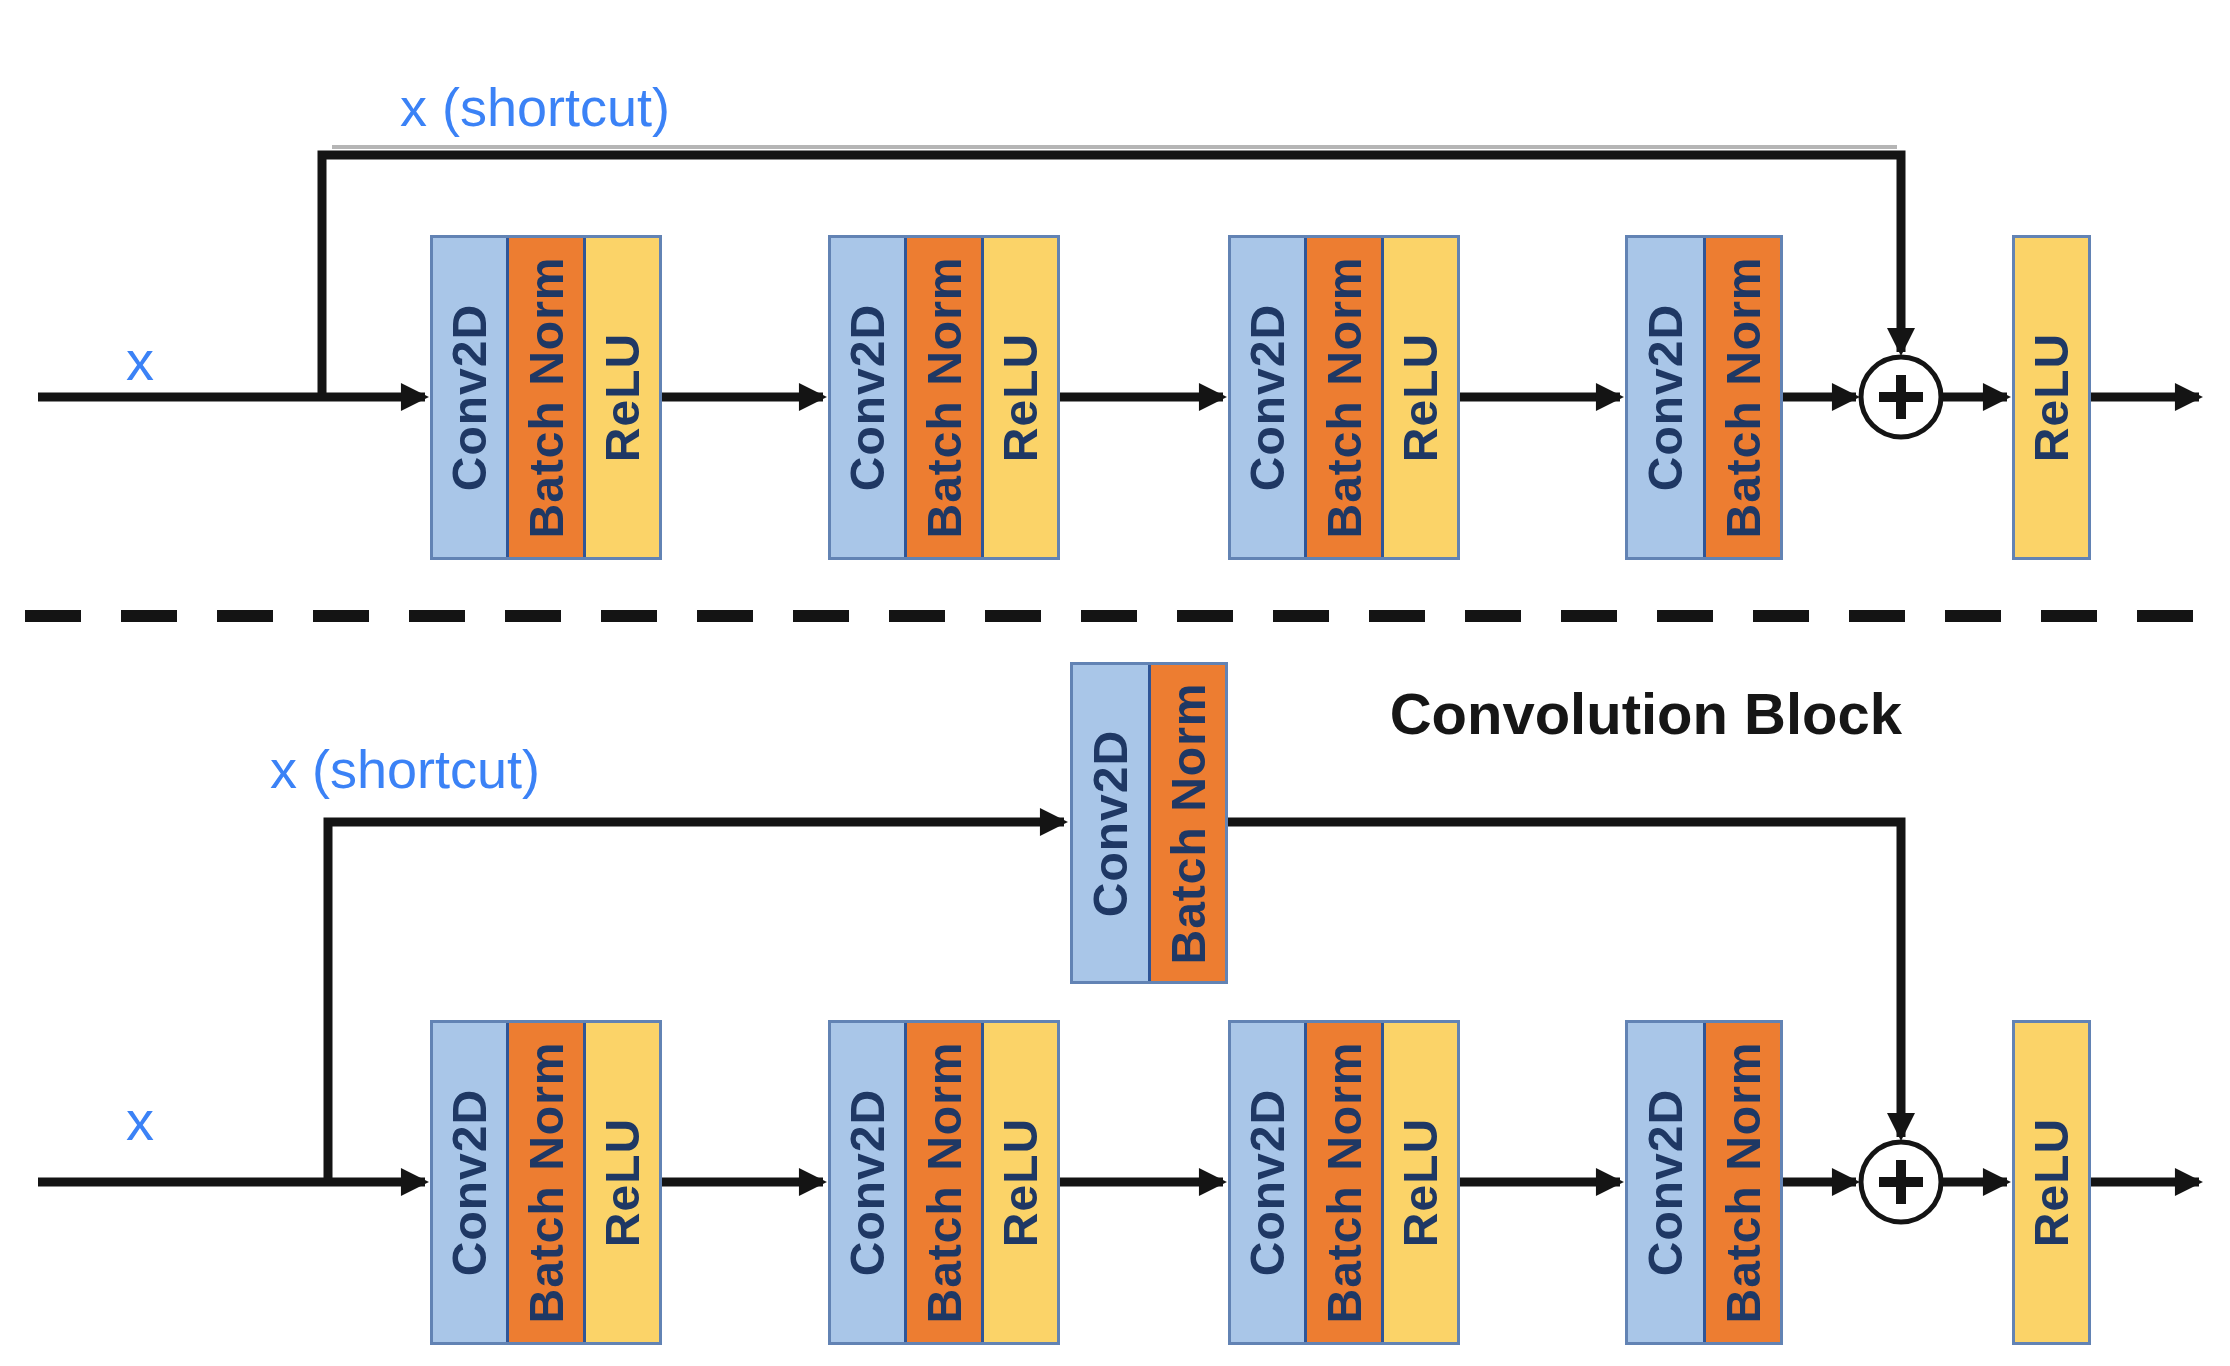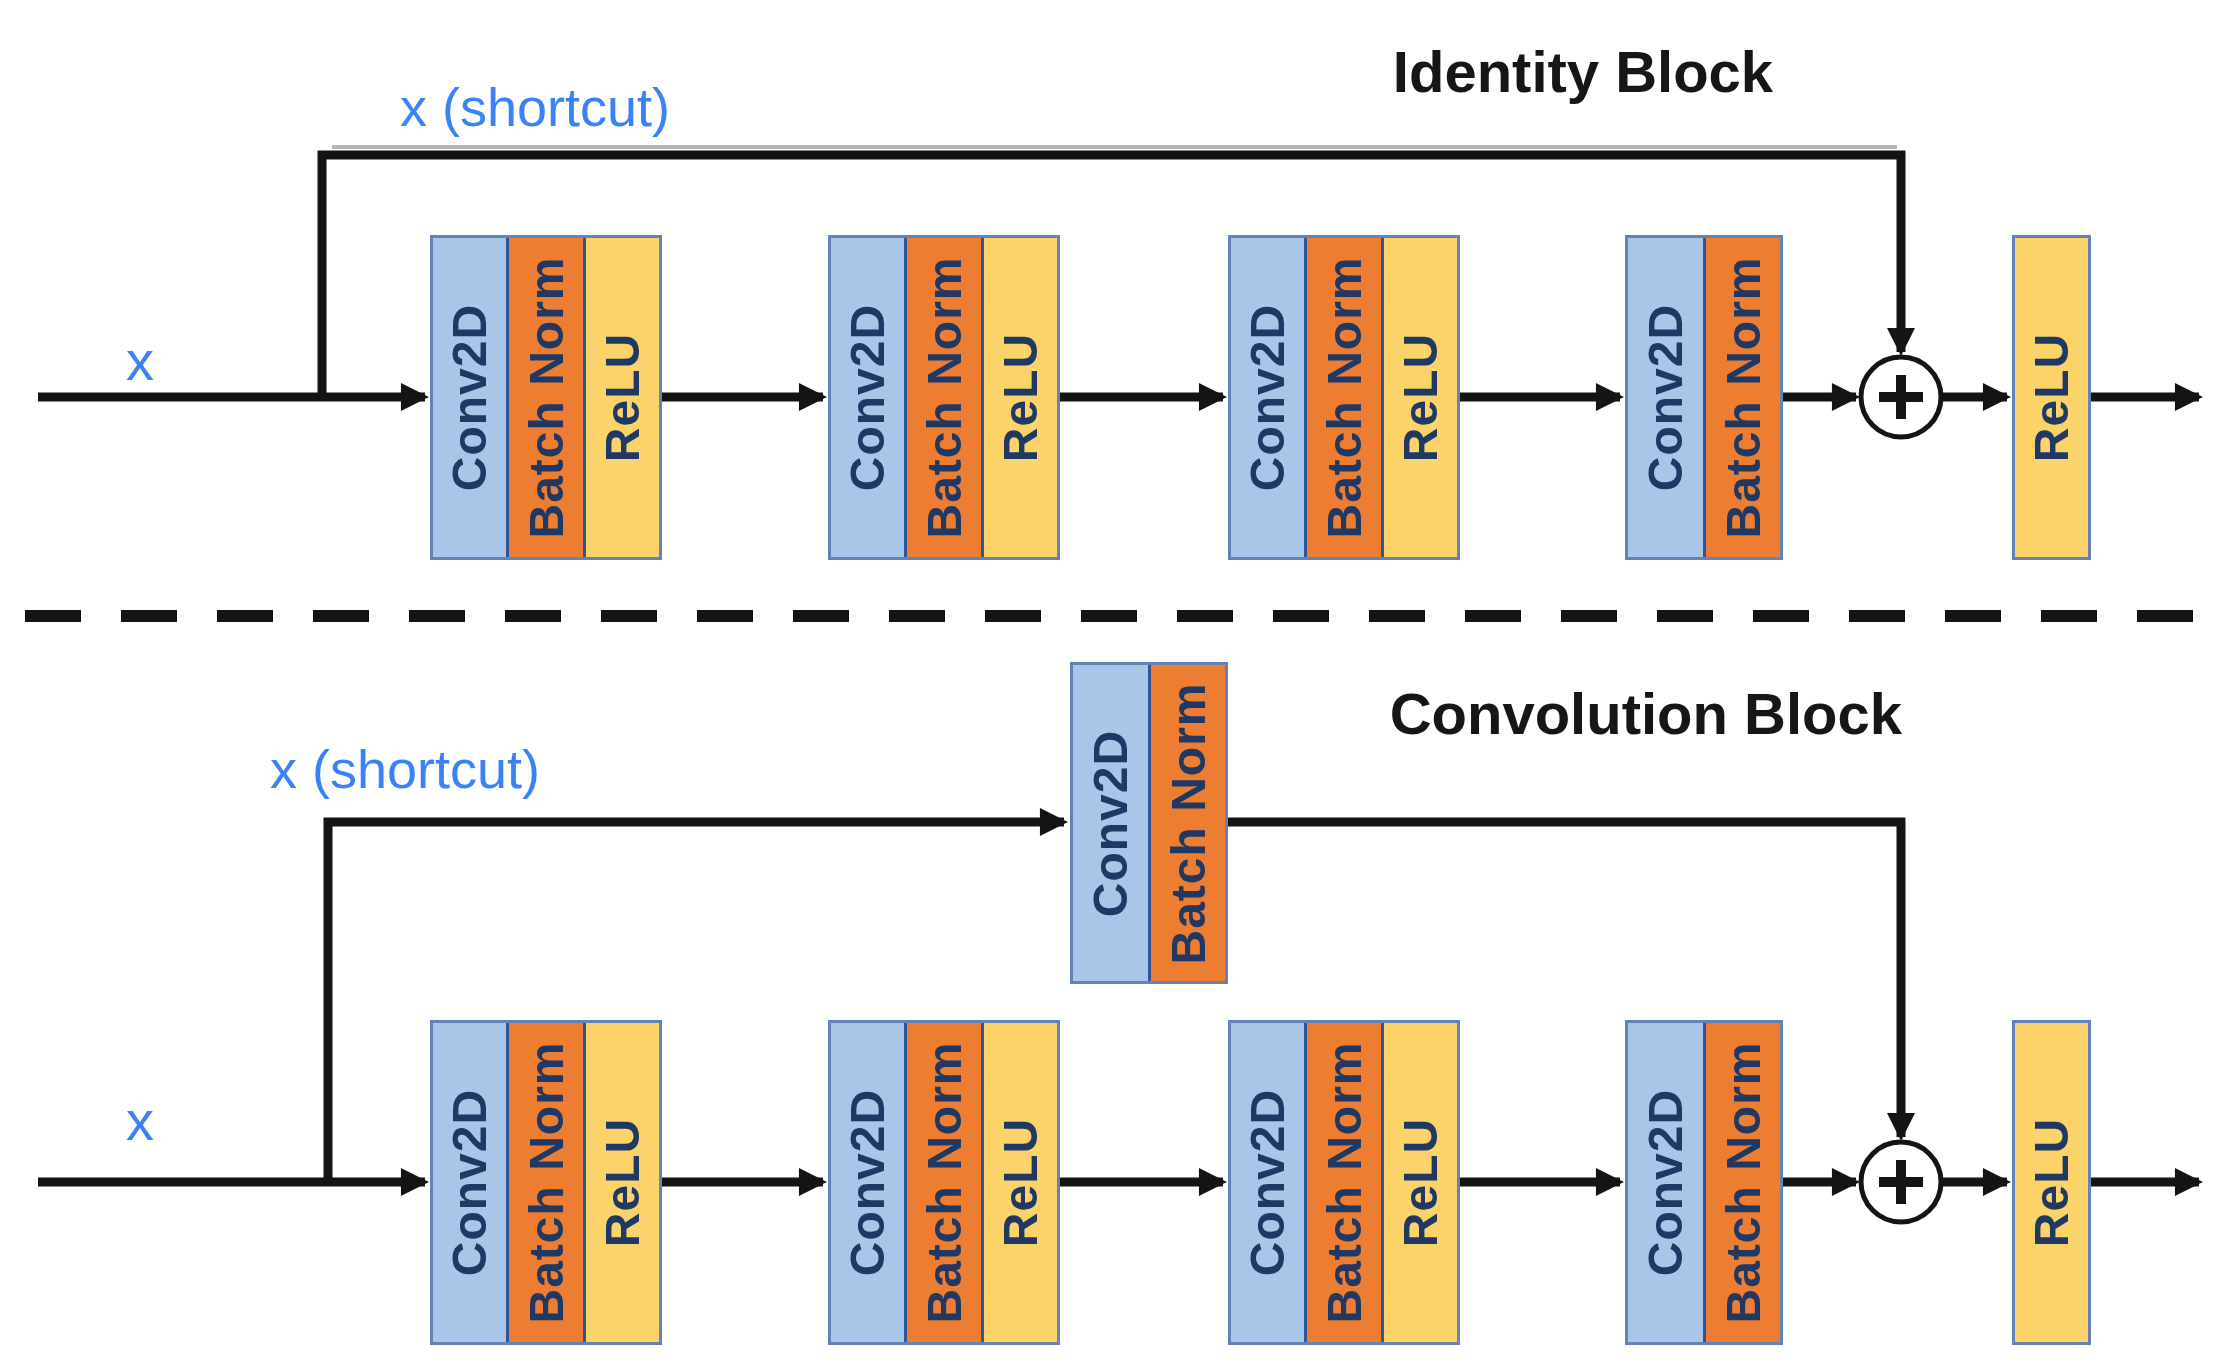--- a/index.html
+++ b/index.html
@@ -61,21 +61,20 @@
     <path d="M662 1182 H823" stroke="#141414" stroke-width="9" fill="none" marker-end="url(#ah)"></path>
     <path d="M1060 1182 H1223" stroke="#141414" stroke-width="9" fill="none" marker-end="url(#ah)"></path>
     <path d="M1460 1182 H1620" stroke="#141414" stroke-width="9" fill="none" marker-end="url(#ah)"></path>
     <path d="M1783 1182 H1856" stroke="#141414" stroke-width="9" fill="none" marker-end="url(#ah)"></path>
     <path d="M1941 1182 H2007" stroke="#141414" stroke-width="9" fill="none" marker-end="url(#ah)"></path>
     <path d="M2091 1182 H2199" stroke="#141414" stroke-width="9" fill="none" marker-end="url(#ah)"></path>
     <ellipse cx="1901" cy="1182" rx="40" ry="40" fill="#ffffff" stroke="#141414" stroke-width="5"></ellipse>
     <path d="M1879 1182 H1923 M1901 1160 V1204" stroke="#141414" stroke-width="10" fill="none"></path>
   </svg>
 
-  <div class="title" style="left:1283px;top:38px;width:600px;">Identity Block</div>
   <div class="lbl" style="left:400px;top:76px;width:600px;font-size:54px;">x (shortcut)</div>
   <div class="lbl" style="left:126px;top:328px;width:100px;">x</div>
 
   <div class="sblock" style="left:430px;top:235px;width:232px;height:325px;">
     <div class="col c-blue">
         <span>Conv2D</span>
       </div>
     <div class="col c-orange">
         <span>Batch Norm</span>
       </div>

